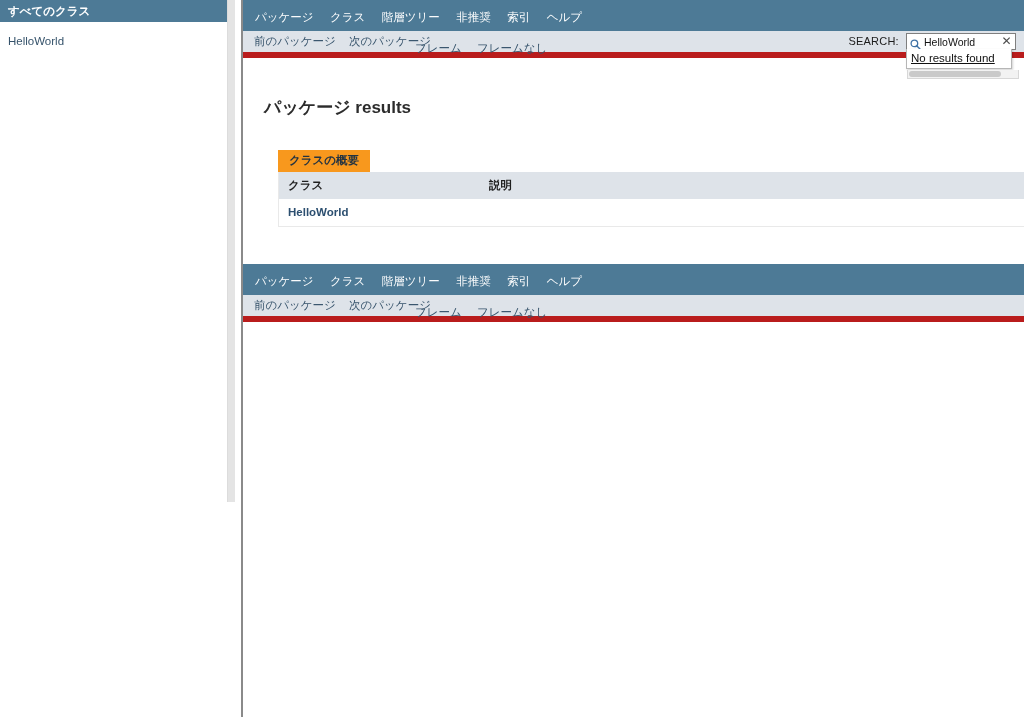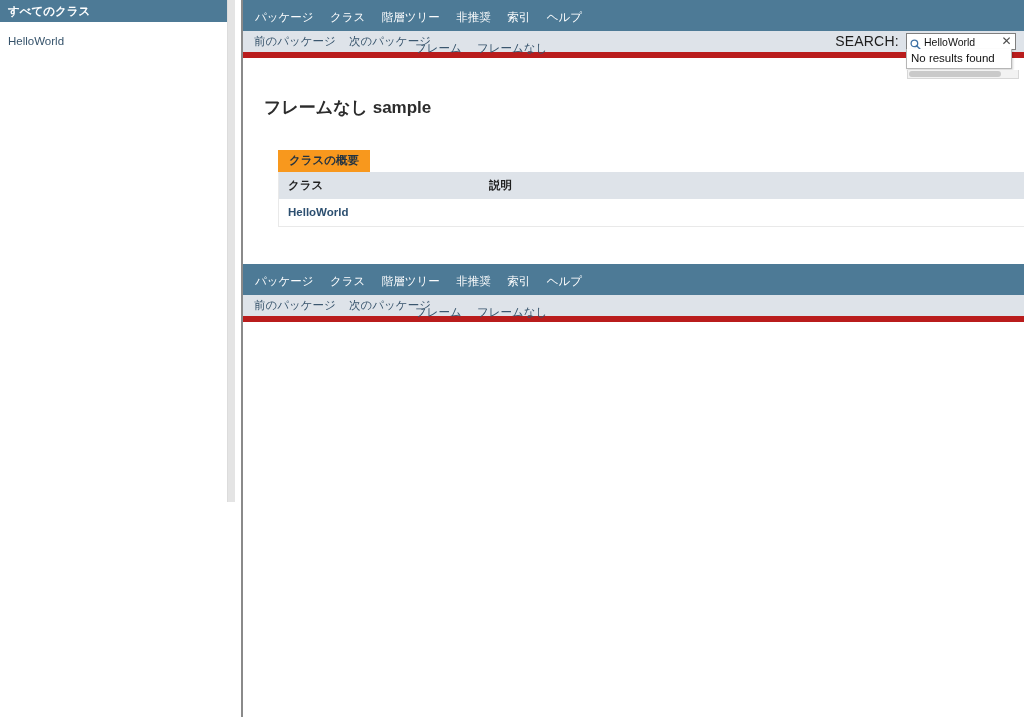--- a/index.html
+++ b/index.html
@@ -150,21 +150,21 @@
 
   
   .search-wrap {
     position: absolute;
     right: 8px; top: 0;
     height: 21px;
     white-space: nowrap;
     line-height: 21px;
   }
   .search-label {
-    font-size: 14px;
+    font-size: 11px;
     color: #1c1c1c;
     letter-spacing: 0.2px;
     vertical-align: middle;
   }
   .search-box {
     position: relative;
     display: inline-block;
     vertical-align: middle;
     width: 110px;
     height: 17px;
@@ -214,20 +214,21 @@
     border-top: none;
     box-shadow: 1px 1px 2px rgba(0,0,0,0.18);
     z-index: 40;
   }
   .search-results .no-results {
     font-size: 11.5px;
     color: #111111;
     padding: 2px 4px 3px 4px;
     line-height: 14px;
     white-space: nowrap;
+    text-decoration: underline;
   }
   .results-scroll-track {
     position: absolute;
     left: 0;
     top: 21px;
     width: 112px;
     height: 9px;
     background: #f2f2f2;
     border: 1px solid #d7d7d7;
     border-top: none;
@@ -362,21 +363,21 @@
         <div class="search-results">
           <div class="no-results">No results found</div>
           <div class="results-scroll-track">
             <div class="results-scroll-thumb"></div>
           </div>
         </div>
       </div>
     </div>
 
     <div class="content">
-      <h1 class="page-title">フレームなし sample</h1>
+      <h1 class="page-title">パッケージ results</h1>
 
       <div class="table-block">
         <span class="caption-tab">クラスの概要</span>
         <table class="overview">
           <tbody>
             <tr>
               <th class="col-class">クラス</th>
               <th>説明</th>
             </tr>
             <tr>

